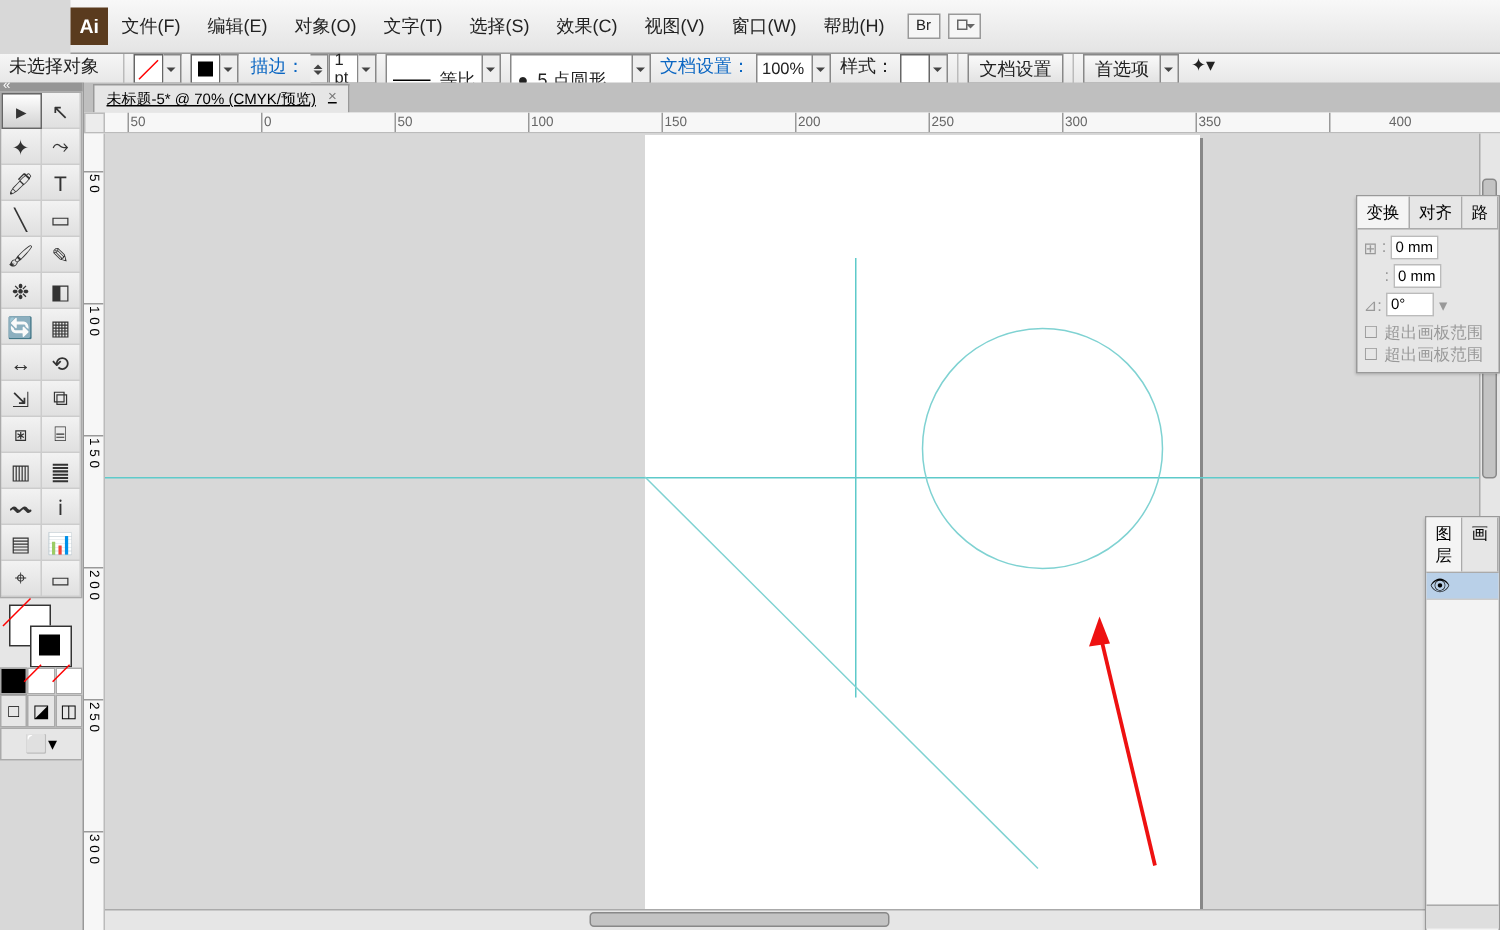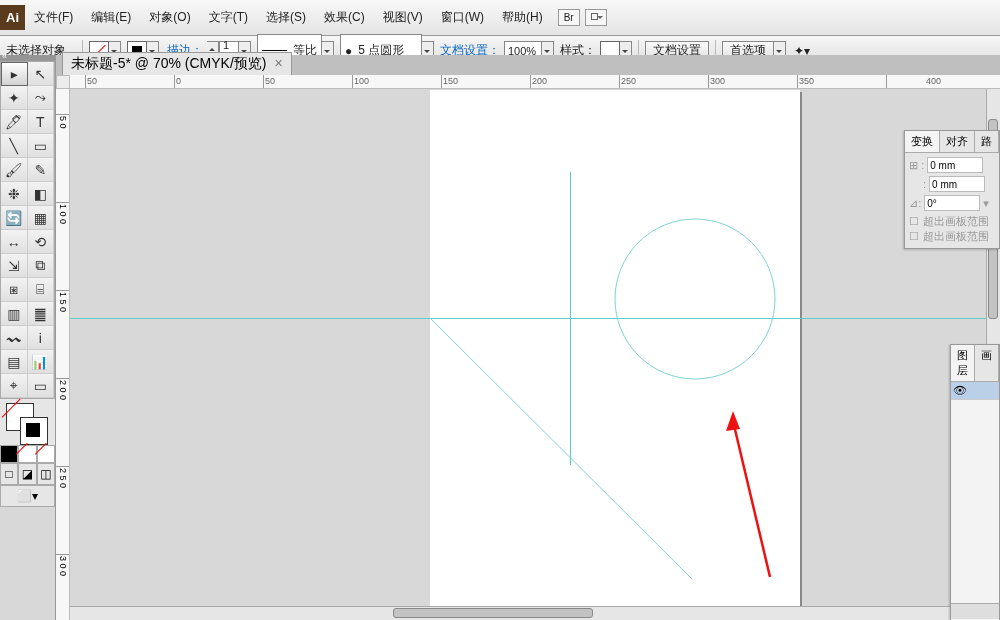--- a/index.html
+++ b/index.html
@@ -1,27 +1,27 @@
 <!DOCTYPE html>
 <html><head>
   <meta charset="utf-8">
   <style>
   * { margin:0; padding:0; box-sizing:border-box; font-family:"Microsoft YaHei",SimSun,sans-serif; user-select:none; }
   body { width:1000px; height:620px; background:#d8d8d8; overflow:hidden; position:relative; font-size:12px; }
   
-  .menubar { height:36px; background:linear-gradient(#f8f8f8,#e4e4e4); border-bottom:1px solid #999; display:flex; align-items:center; color:#222; }
+  .menubar { height:36px; background:linear-gradient(#f8f8f8,#e4e4e4); border-bottom:1px solid #999; display:flex; align-items:center; color:#222;margin-left:47px; }
   .app-icon { width:25px; height:25px; display:flex; align-items:center; justify-content:center; background:#5a3b1e; color:#fff; font-weight:bold; font-size:13px; }
   .menu-item { padding:0 9px; line-height:25px; cursor:pointer; }
   .menu-extra { display:flex; align-items:center; margin-left:6px; gap:5px; }
   .box-a { width:22px; height:17px; border:1px solid #999; background:#f6f6f6; display:flex; align-items:center; justify-content:center; font-size:10px; }
   .box-b { width:22px; height:17px; border:1px solid #999; background:#f6f6f6; position:relative; }
   .box-b::after { content:""; position:absolute; right:3px; top:6px; border:3px solid transparent; border-top-color:#666; }
   .box-b::before { content:""; position:absolute; left:5px; top:3px; width:5px; height:5px; border:1px solid #666; }
   
-  .control { height:30px; background:linear-gradient(#f6f6f6,#e0e0e0); border-bottom:1px solid #999; display:flex; align-items:center; padding:0 6px; color:#222; }
+  .control { height:30px; background:linear-gradient(#f6f6f6,#e0e0e0); border-bottom:1px solid #999; display:flex; align-items:flex-start; padding:0 6px; color:#222; }
   .no-sel { font-size:12px; margin-right:10px; }
   .swatch { width:20px; height:20px; border:1px solid #666; background:#fff; position:relative; }
   .swatch.slash::after { content:""; position:absolute; left:0; right:0; top:9px; border-top:1px solid red; transform:rotate(-45deg); }
   .swatch.sq::after { content:""; position:absolute; left:4px; top:4px; width:10px; height:10px; background:#000; }
   .dd { width:12px; height:20px; border:1px solid #888; background:#eee; border-left:none; position:relative; }
   .dd::after { content:""; position:absolute; left:2px; top:8px; border:3px solid transparent; border-top-color:#444; }
   .lbl { margin:0 4px; font-size:12px; }
   .blue { color:#0a66c2; }
   .sep { width:1px; height:22px; background:#bbb; margin:0 6px; }
   .combo { height:20px; display:flex; align-items:center; }
@@ -54,21 +54,21 @@
   .below-row div { flex:1; height:18px; border:1px solid #aaa; }
   .below-row .bk { background:#000; }
   .below-row .wt { background:#fff; position:relative; }
   .below-row .wt::after { content:""; position:absolute; inset:0; border-top:1px solid red; transform:rotate(-45deg); }
   .mode-row { display:flex; background:#e6e6e6; }
   .mode-row div { flex:1; height:22px; border:1px solid #aaa; display:flex; align-items:center; justify-content:center; }
   .selmode { height:22px; display:flex; align-items:center; justify-content:center; background:#e6e6e6; border:1px solid #aaa; }
   
   .docarea { flex:1; display:flex; flex-direction:column; position:relative; }
   .tab-row { height:20px; background:#bfbfbf; display:flex; align-items:flex-end; padding-left:6px; }
-  .tab { background:#e6e6e6; border:1px solid #999; border-bottom:none; padding:2px 8px; font-size:14px; display:flex; align-items:flex-start; gap:8px; }
+  .tab { background:#e6e6e6; border:1px solid #999; border-bottom:none; padding:2px 8px; font-size:10px; display:flex; align-items:flex-start; gap:8px;text-decoration:underline; }
   .tab .x { color:#777; cursor:pointer; }
   .ruler-corner { position:absolute; left:0; top:20px; width:14px; height:14px; background:#ececec; border:1px solid #bbb; }
   .ruler-h { position:absolute; left:14px; right:0; top:20px; height:14px; background:#f7f7f7; border-bottom:1px solid #bbb; font-size:9px; color:#666; overflow:hidden; }
   .ruler-h .tick { position:absolute; top:0; bottom:0; border-left:1px solid #999; }
   .ruler-h .num { position:absolute; top:1px; font-size:9px; }
   .ruler-v { position:absolute; left:0; top:34px; bottom:0; width:14px; background:#f7f7f7; border-right:1px solid #bbb; overflow:hidden; }
   .ruler-v .tick { position:absolute; left:0; right:0; border-top:1px solid #999; }
   .ruler-v .num { position:absolute; left:2px; font-size:9px; writing-mode:vertical-rl; }
   .canvas-wrap { position:absolute; left:14px; top:34px; right:0; bottom:0; overflow:hidden; background:#d8d8d8; }
   .artboard { position:absolute; left:360px; top:1px; width:370px; height:540px; background:#fff; box-shadow:2px 2px 0 #888; }
@@ -77,21 +77,21 @@
   .gh { height:1px; }
   svg.canvas-svg { position:absolute; inset:0; width:100%; height:100%; pointer-events:none; }
   
   .panel { position:absolute; right:0; background:#e6e6e6; border:1px solid #999; font-size:11px; box-shadow:-1px 1px 2px rgba(0,0,0,.2); }
   .panel-transform { top:130px; width:96px; }
   .ptabs { display:flex; border-bottom:1px solid #aaa; background:#d5d5d5; }
   .ptab { padding:3px 6px; border-right:1px solid #aaa; background:#e6e6e6; }
   .ptab.act { background:#f4f4f4; }
   .panel-body { padding:4px; color:#999; }
   .panel-body .row { display:flex; align-items:center; gap:3px; margin-bottom:3px; }
-  .panel-body input { width:56px; height:16px; border:1px solid #bbb; font-size:10px; padding:0 2px; }
+  .panel-body input { width:32px; height:16px; border:1px solid #bbb; font-size:10px; padding:0 2px; }
   .panel-body .chk { display:flex; gap:4px; align-items:center; }
   .panel-layers { bottom:0; top:344px; width:50px; }
   .panel-layers .lbody { background:#f3f3f3; height:calc(100% - 34px); }
   .panel-layers .lrow { display:flex; align-items:center; border-bottom:1px solid #ccc; height:18px; background:#b9d0e8; }
   .panel-layers .eye { width:18px; text-align:center; }
   .panel-layers .ftr { position:absolute; bottom:0; left:0; right:0; height:16px; background:#dedede; border-top:1px solid #aaa; }
   
   .hscroll { position:absolute; left:14px; right:14px; bottom:0; height:14px; background:#e6e6e6; border-top:1px solid #aaa; display:flex; align-items:center; }
   .hscroll .thumb { position:absolute; left:50%; width:200px; height:10px; background:#c3c3c3; border:1px solid #888; border-radius:3px; top:1px; transform:translateX(-135px); }
   .vscroll { position:absolute; right:0; top:34px; bottom:14px; width:14px; background:#e6e6e6; border-left:1px solid #aaa; }

